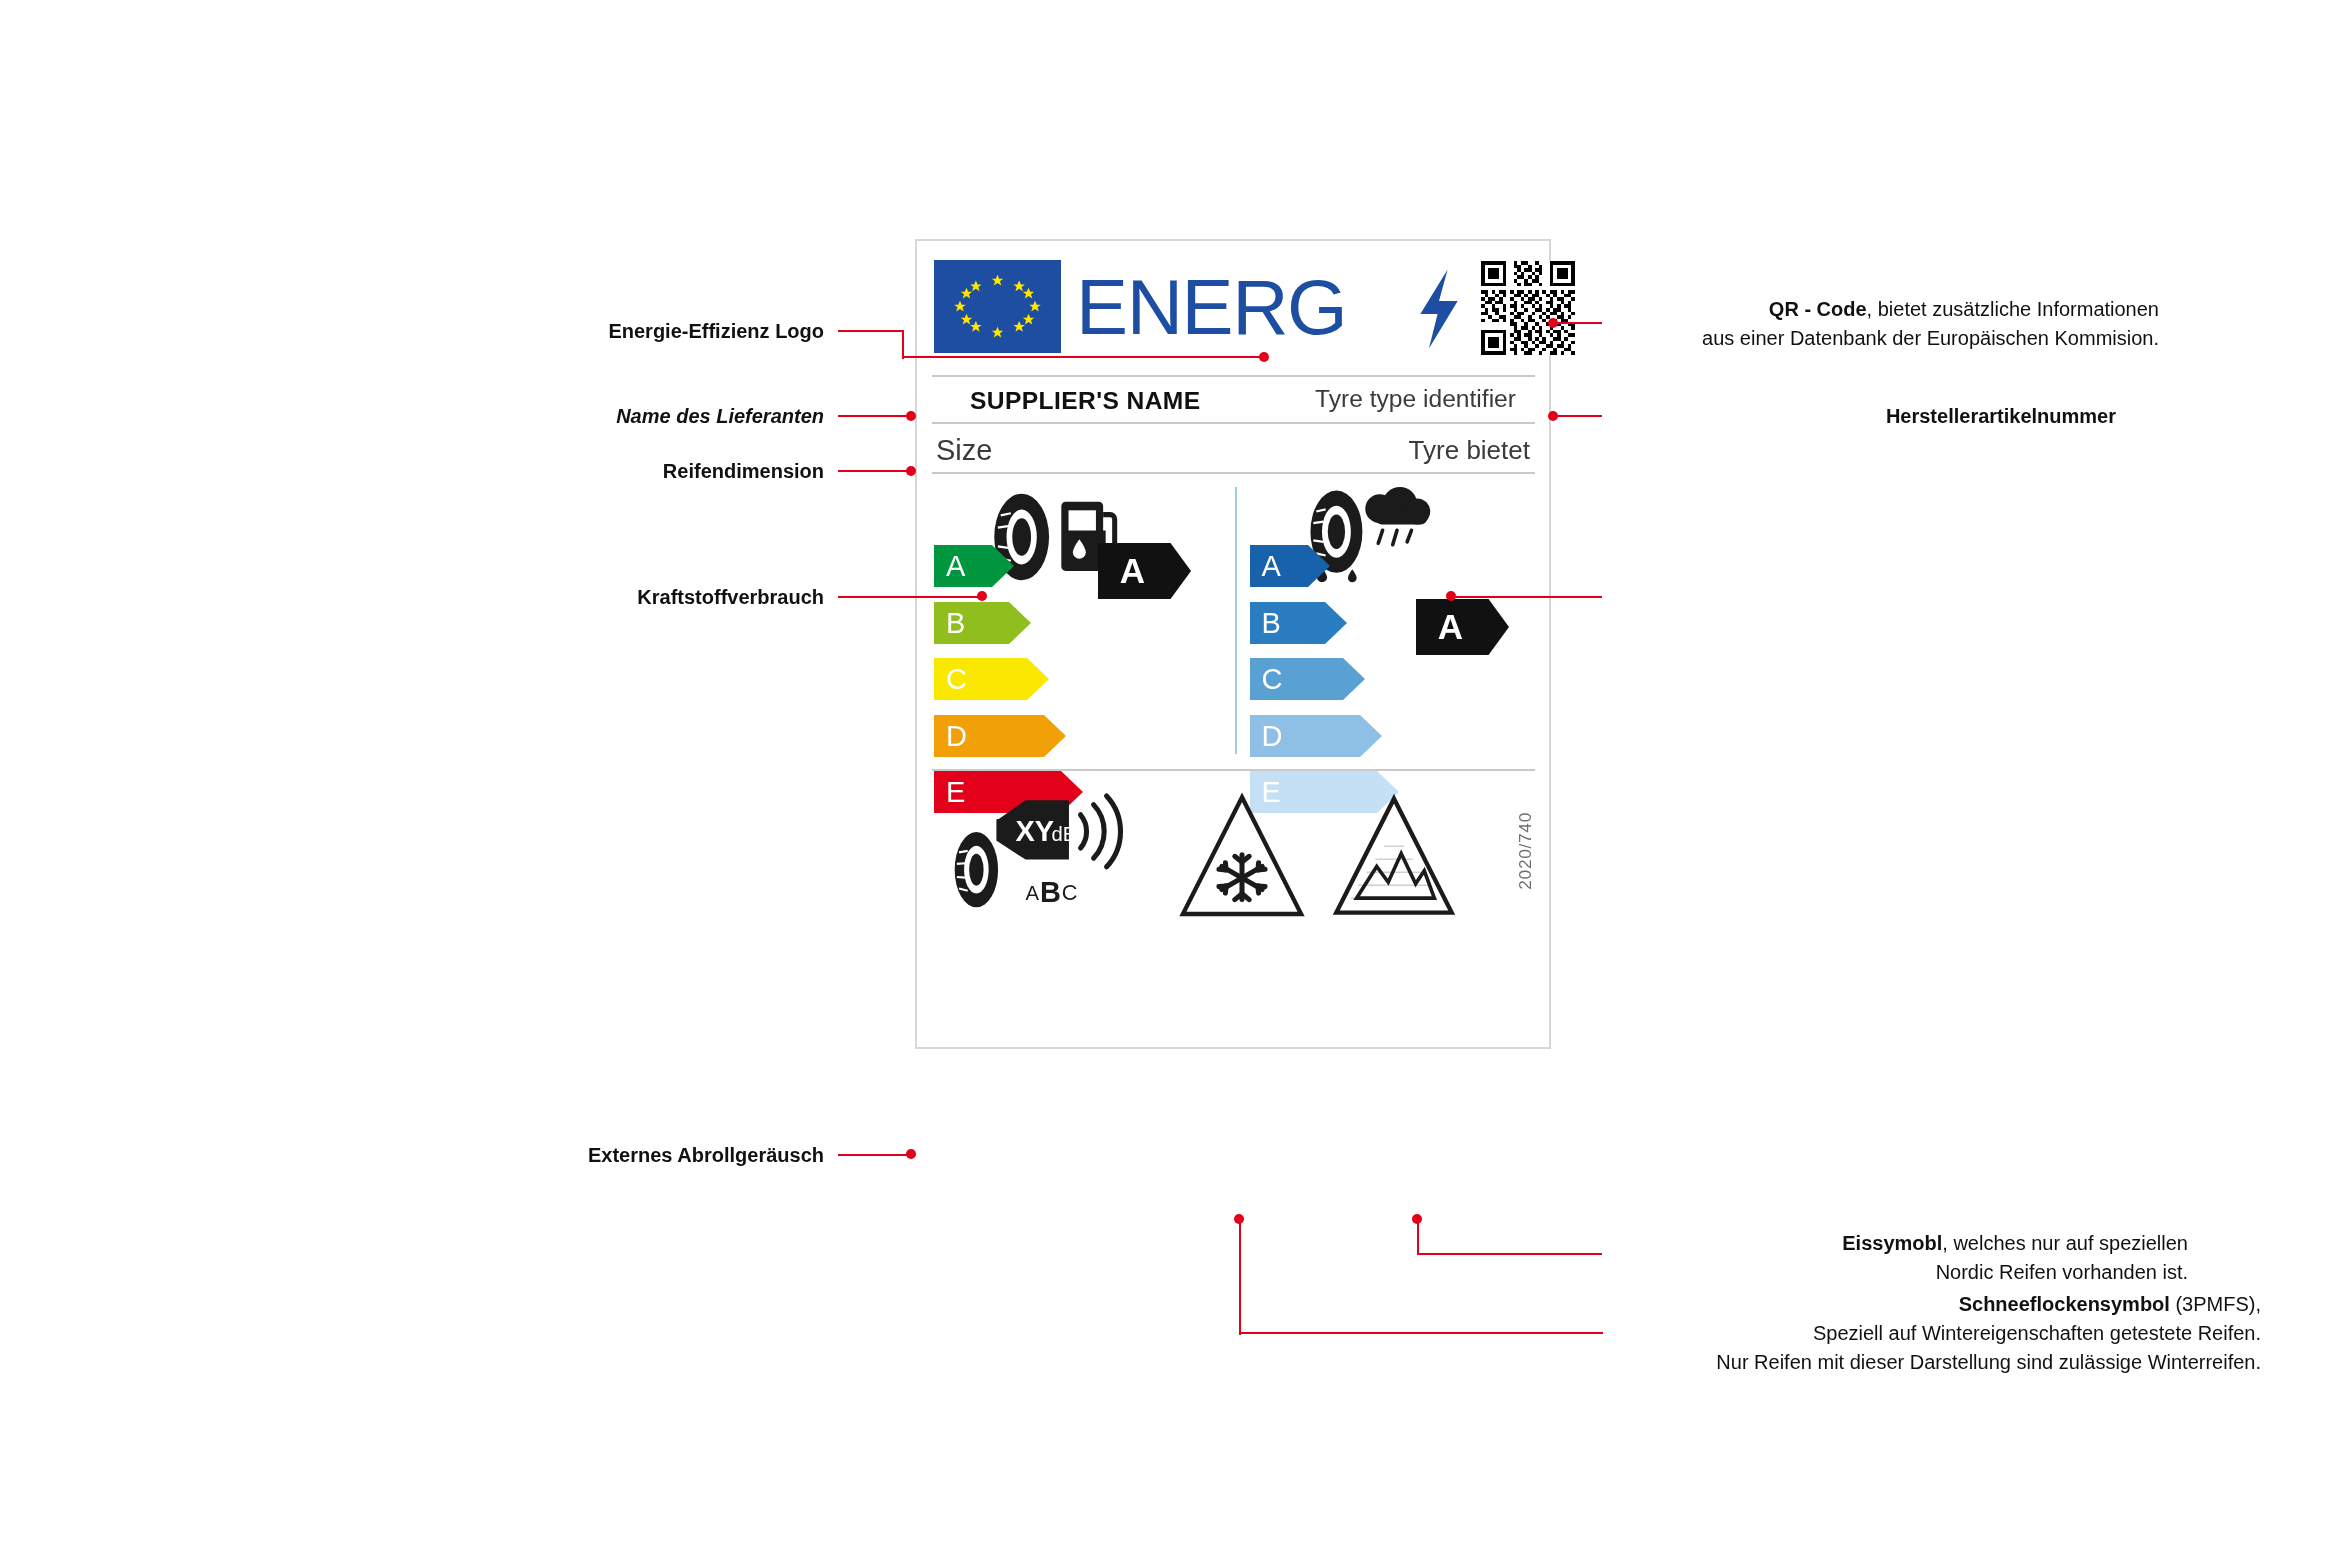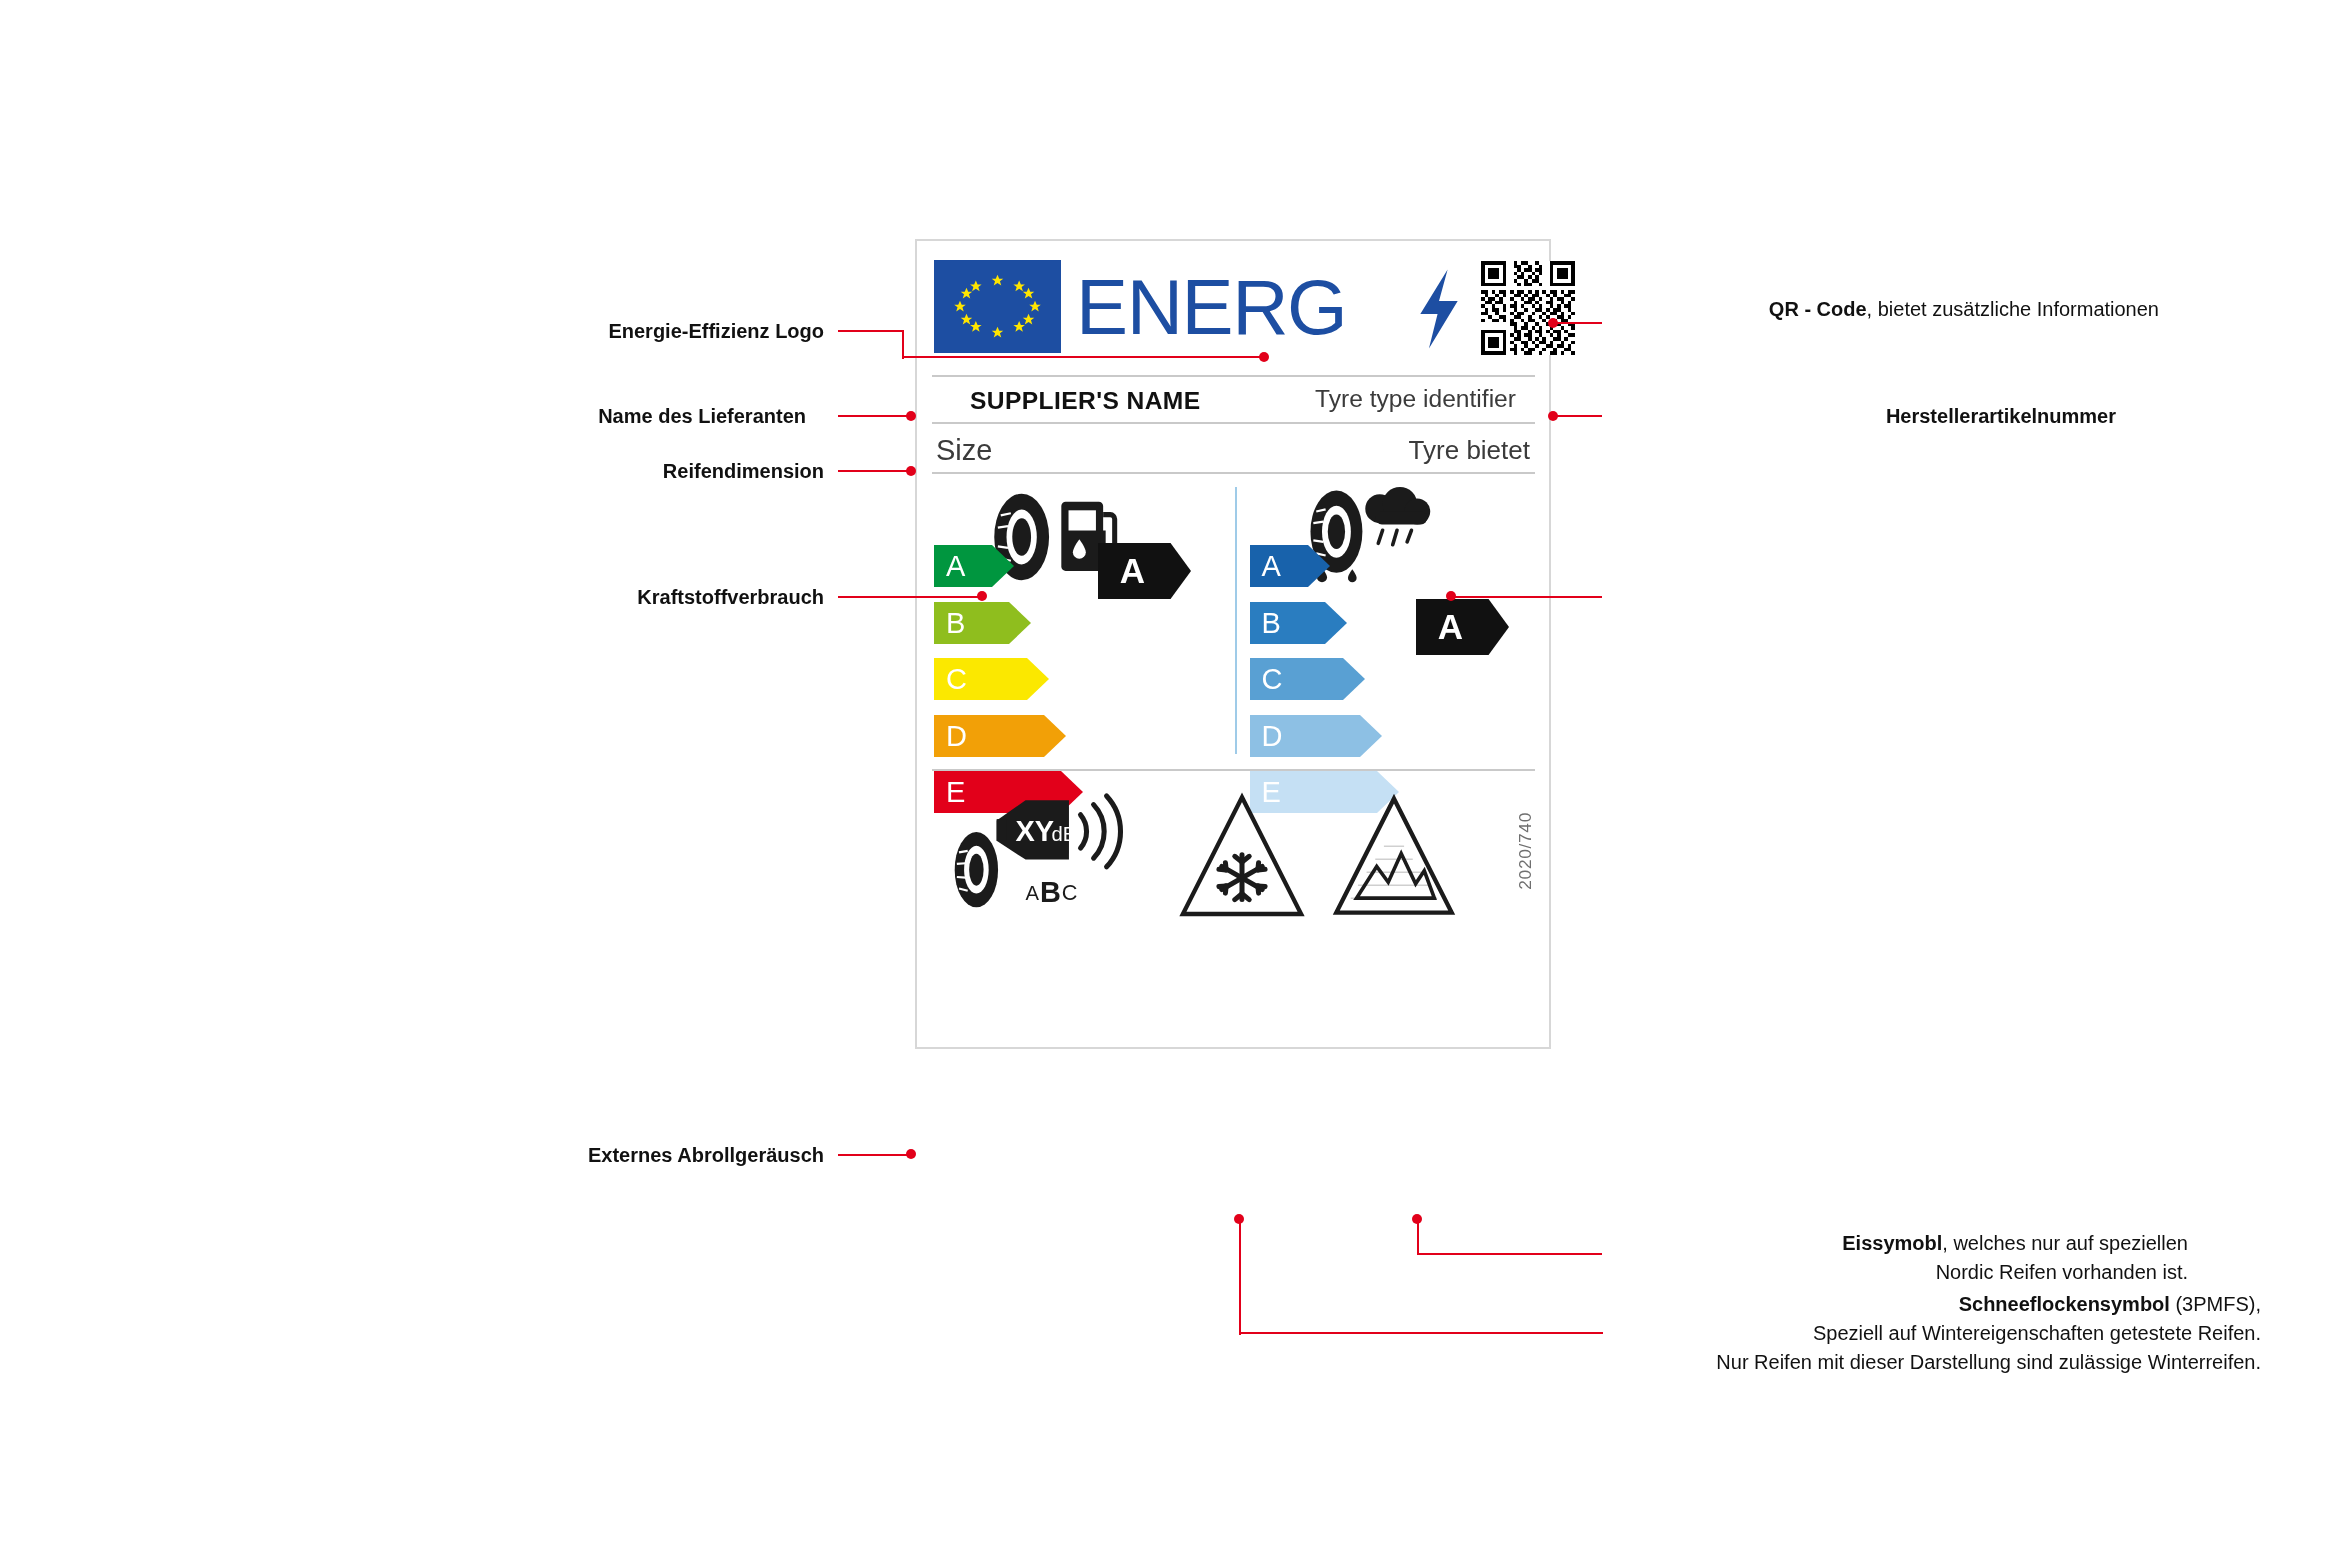--- a/index.html
+++ b/index.html
@@ -561,21 +561,21 @@
   </div>
 
   <div class="callout left c-txt" style="left:506px; top:317px; width:318px;">
     <span class="ttl">Energie-Effizienz Logo</span>
   </div>
   <div class="lineh" style="left:838px; top:330px; width:65px;"></div>
   <div class="linev" style="left:902px; top:330px; height:29px;"></div>
   <div class="lineh" style="left:902px; top:356px; width:361px;"></div>
   <div class="dot" style="left:1259px; top:352px;"></div>
 
-  <div class="callout left c-txt" style="left:488px; top:402px; width:318px;">
+  <div class="callout left c-txt" style="left:506px; top:402px; width:318px;font-style:italic;">
     <span class="ttl">Name des Lieferanten</span>
   </div>
   <div class="lineh" style="left:838px; top:415px; width:72px;"></div>
   <div class="dot" style="left:906px; top:411px;"></div>
 
   <div class="callout left c-txt" style="left:506px; top:457px; width:318px;">
     <span class="ttl">Reifendimension</span>
   </div>
   <div class="lineh" style="left:838px; top:470px; width:72px;"></div>
   <div class="dot" style="left:906px; top:466px;"></div>
@@ -591,20 +591,21 @@
   </div>
   <div class="lineh" style="left:838px; top:1154px; width:72px;"></div>
   <div class="dot" style="left:906px; top:1149px;"></div>
 
   <div class="dot" style="left:1548px; top:318px;"></div>
   <div class="lineh" style="left:1556px; top:322px; width:46px;"></div>
   <div class="callout right c-txt" style="left:1610px; top:295px; width:549px;">
     <div>
       <span class="ttl">QR - Code</span><span>, bietet zusätzliche Informationen</span>
     </div>
+    <div>aus einer Datenbank der Europäischen Kommision.</div>
   </div>
 
   <div class="dot" style="left:1548px; top:411px;"></div>
   <div class="lineh" style="left:1556px; top:415px; width:46px;"></div>
   <div class="callout right c-txt" style="left:1610px; top:402px; width:506px;">
     <span class="ttl">Herstellerartikelnummer</span>
   </div>
 
   <div class="dot" style="left:1446px; top:591px;"></div>
   <div class="lineh" style="left:1453px; top:596px; width:149px;"></div>

